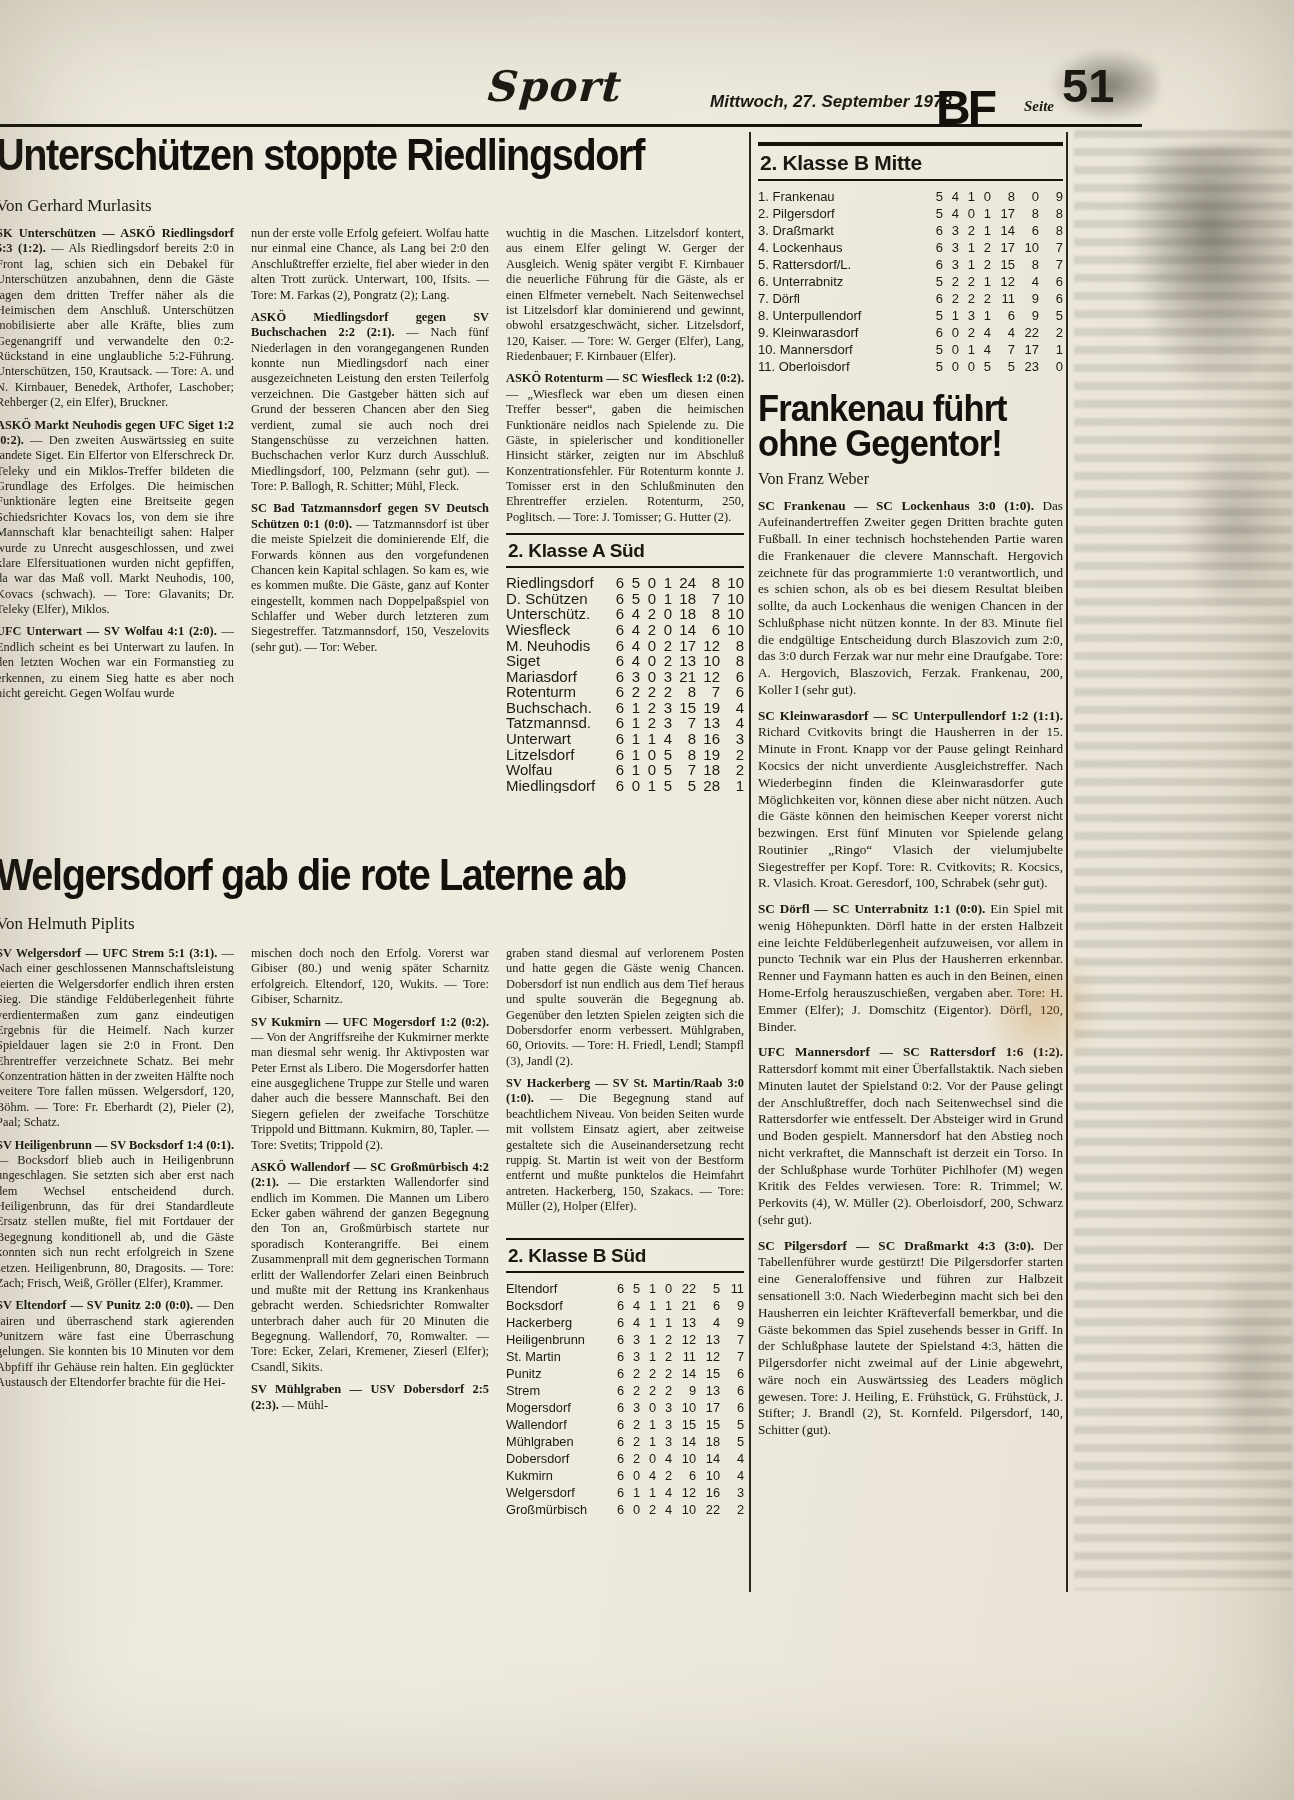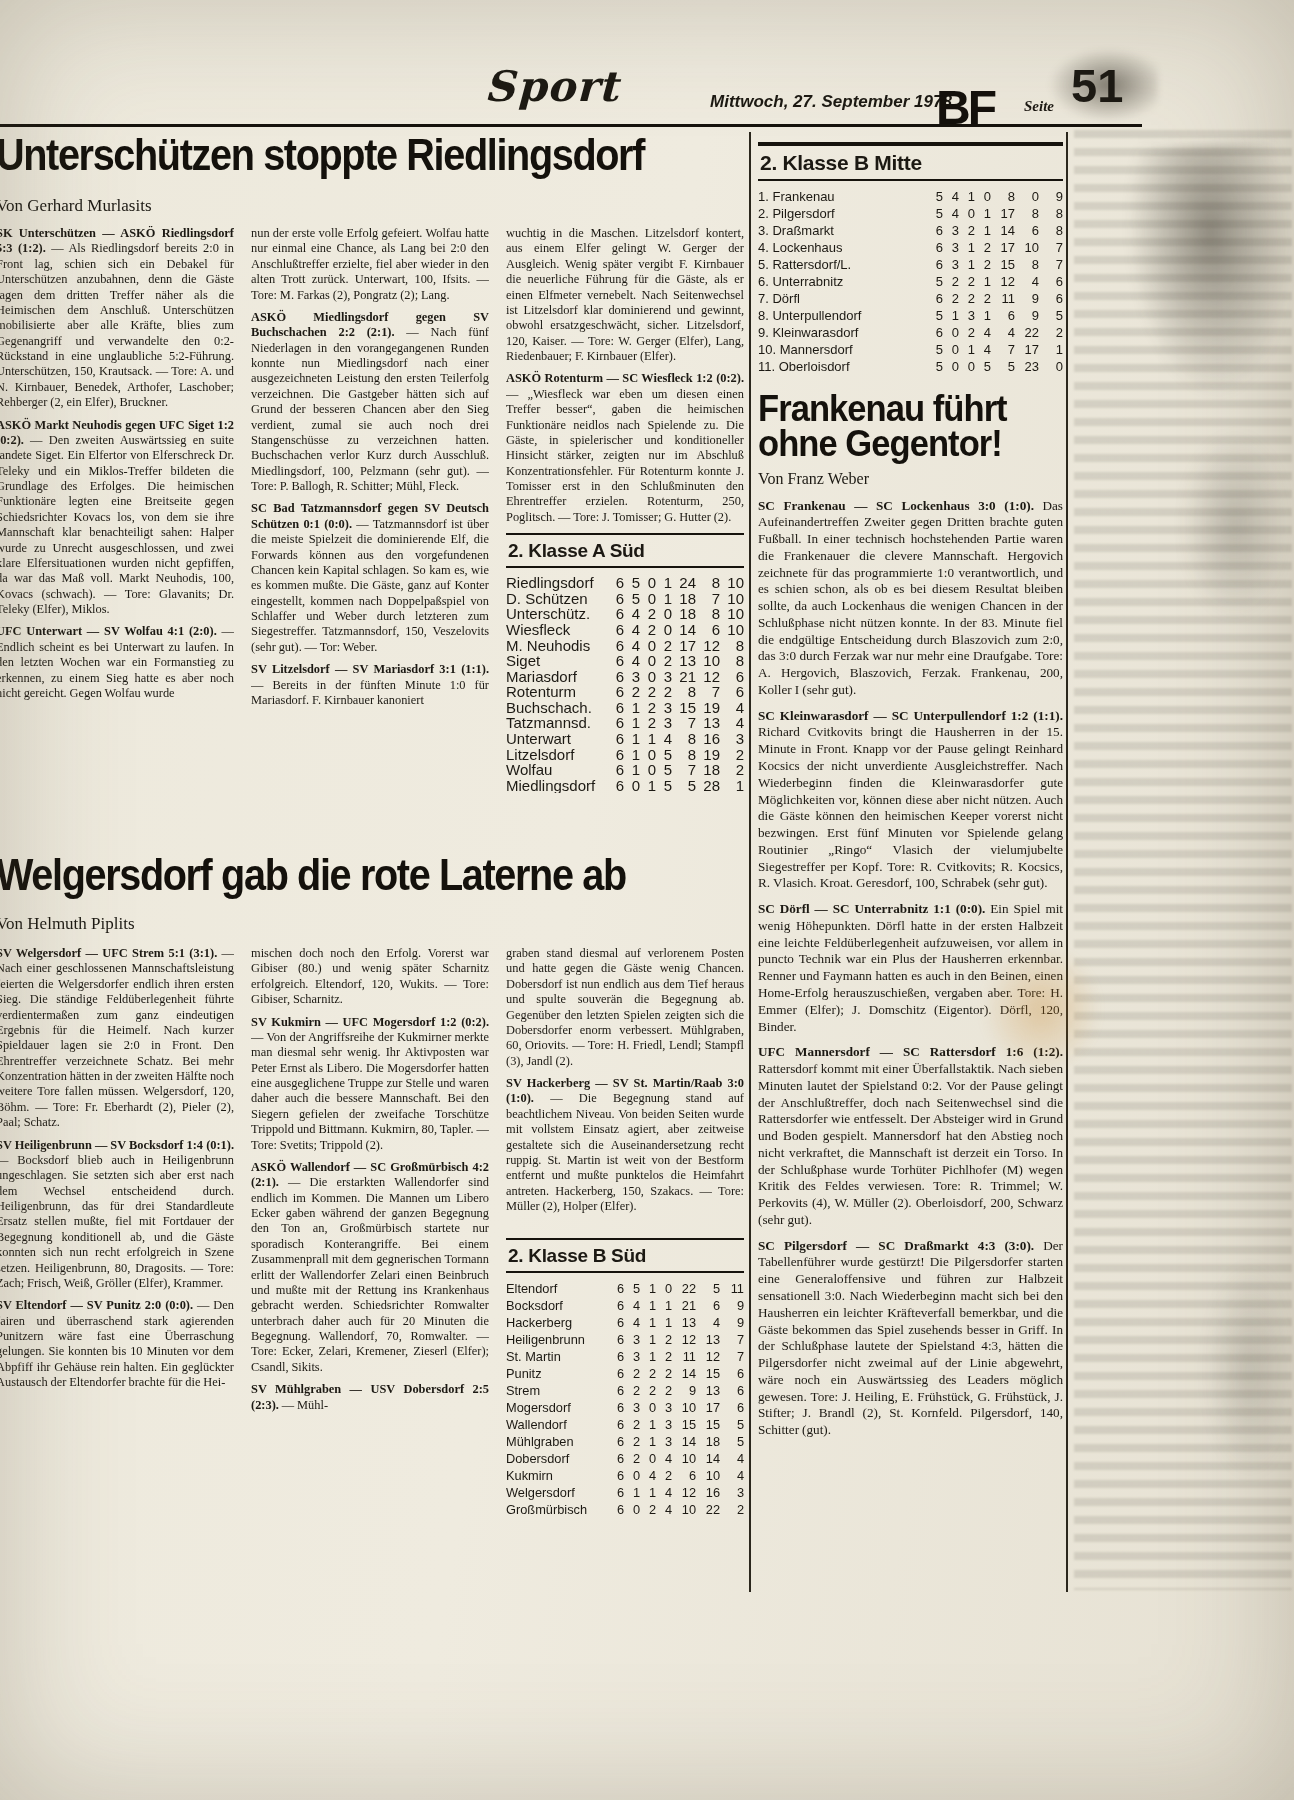--- a/index.html
+++ b/index.html
@@ -34,21 +34,21 @@
     position: absolute; left: 936px; top: 80px;
     font-family: "Liberation Sans", sans-serif; font-weight: 900;
     font-size: 48px; letter-spacing: -3px; color: #14110c;
   }
   .seite-label {
     position: absolute; left: 1024px; top: 98px;
     font-style: italic; font-weight: bold; font-size: 15px;
   }
   .page-number {
     position: absolute; left: 1062px; top: 58px; z-index: 3;
-    font-family: "Liberation Sans", sans-serif; font-weight: 800; font-size: 47px; margin-left: 9px;
+    font-family: "Liberation Sans", sans-serif; font-weight: 800; font-size: 47px;
   }
   .blob-51 {
     position: absolute; left: 1048px; top: 48px; width: 110px; height: 74px; z-index: 2;
     background: radial-gradient(ellipse at 55% 50%, rgba(45,40,30,.55), rgba(45,40,30,0) 70%);
     filter: blur(3px);
   }
   .header-rule {
     position: absolute; left: 0; top: 124px; width: 1142px; height: 3px; background: #16130d;
   }
 
@@ -157,21 +157,20 @@
           <p class="para"><b class="lead">ASKÖ Markt Neuhodis gegen UFC Siget 1:2 (0:2).</b><span> — Den zweiten Auswärtssieg en suite landete Siget. Ein Elfertor von Elferschreck Dr. Teleky und ein Miklos-Treffer bildeten die Grundlage des Erfolges. Die heimischen Funktionäre legten eine Breitseite gegen Schiedsrichter Kovacs los, von dem sie ihre Mannschaft klar benachteiligt sahen: Halper wurde zu Unrecht ausgeschlossen, und zwei klare Elfersituationen wurden nicht gepfiffen, da war das Maß voll. Markt Neuhodis, 100, Kovacs (schwach). — Tore: Glavanits; Dr. Teleky (Elfer), Miklos.</span></p>
           <p class="para"><b class="lead">UFC Unterwart — SV Wolfau 4:1 (2:0).</b><span> — Endlich scheint es bei Unterwart zu laufen. In den letzten Wochen war ein Formanstieg zu erkennen, zu einem Sieg hatte es aber noch nicht gereicht. Gegen Wolfau wurde</span></p>
         </div>
     </div>
     <div class="col">
       <div>
 
       <p class="para"><b class="lead"></b><span>nun der erste volle Erfolg gefeiert. Wolfau hatte nur einmal eine Chance, als Lang bei 2:0 den Anschlußtreffer erzielte, fiel aber wieder in den alten Trott zurück. Unterwart, 100, Ifsits. — Tore: M. Farkas (2), Pongratz (2); Lang.</span></p>
           <p class="para"><b class="lead">ASKÖ Miedlingsdorf gegen SV Buchschachen 2:2 (2:1).</b><span> — Nach fünf Niederlagen in den vorangegangenen Runden konnte nun Miedlingsdorf nach einer ausgezeichneten Leistung den ersten Teilerfolg verzeichnen. Die Gastgeber hätten sich auf Grund der besseren Chancen aber den Sieg verdient, zumal sie auch noch drei Stangenschüsse zu verzeichnen hatten. Buchschachen verlor Kurz durch Ausschluß. Miedlingsdorf, 100, Pelzmann (sehr gut). — Tore: P. Ballogh, R. Schitter; Mühl, Fleck.</span></p>
           <p class="para"><b class="lead">SC Bad Tatzmannsdorf gegen SV Deutsch Schützen 0:1 (0:0).</b><span> — Tatzmannsdorf ist über die meiste Spielzeit die dominierende Elf, die Forwards können aus den vorgefundenen Chancen kein Kapital schlagen. So kam es, wie es kommen mußte. Die Gäste, ganz auf Konter eingestellt, kommen nach Doppelpaßspiel von Schlaffer und Weber durch letzteren zum Siegestreffer. Tatzmannsdorf, 150, Veszelovits (sehr gut). — Tor: Weber.</span></p>
-          <p class="para"><b class="lead">SV Litzelsdorf — SV Mariasdorf 3:1 (1:1).</b><span> — Bereits in der fünften Minute 1:0 für Mariasdorf. F. Kirnbauer kanoniert</span></p>
         </div>
     </div>
     <div class="col">
       <div>
 
       <p class="para"><b class="lead"></b><span>wuchtig in die Maschen. Litzelsdorf kontert, aus einem Elfer gelingt W. Gerger der Ausgleich. Wenig später vergibt F. Kirnbauer die neuerliche Führung für die Gäste, als er einen Elfmeter vernebelt. Nach Seitenwechsel ist Litzelsdorf klar dominierend und gewinnt, obwohl ersatzgeschwächt, sicher. Litzelsdorf, 120, Kaiser. — Tore: W. Gerger (Elfer), Lang, Riedenbauer; F. Kirnbauer (Elfer).</span></p>
           <p class="para"><b class="lead">ASKÖ Rotenturm — SC Wiesfleck 1:2 (0:2).</b><span> — „Wiesfleck war eben um diesen einen Treffer besser“, gaben die heimischen Funktionäre neidlos nach Spielende zu. Die Gäste, in spielerischer und konditioneller Hinsicht stärker, zeigten nur im Abschluß Konzentrationsfehler. Für Rotenturm konnte J. Tomisser erst in den Schlußminuten den Ehrentreffer erzielen. Rotenturm, 250, Poglitsch. — Tore: J. Tomisser; G. Hutter (2).</span></p>
         </div>
       <div class="league-title">2. Klasse A Süd</div>
       <div class="tbl-as">

